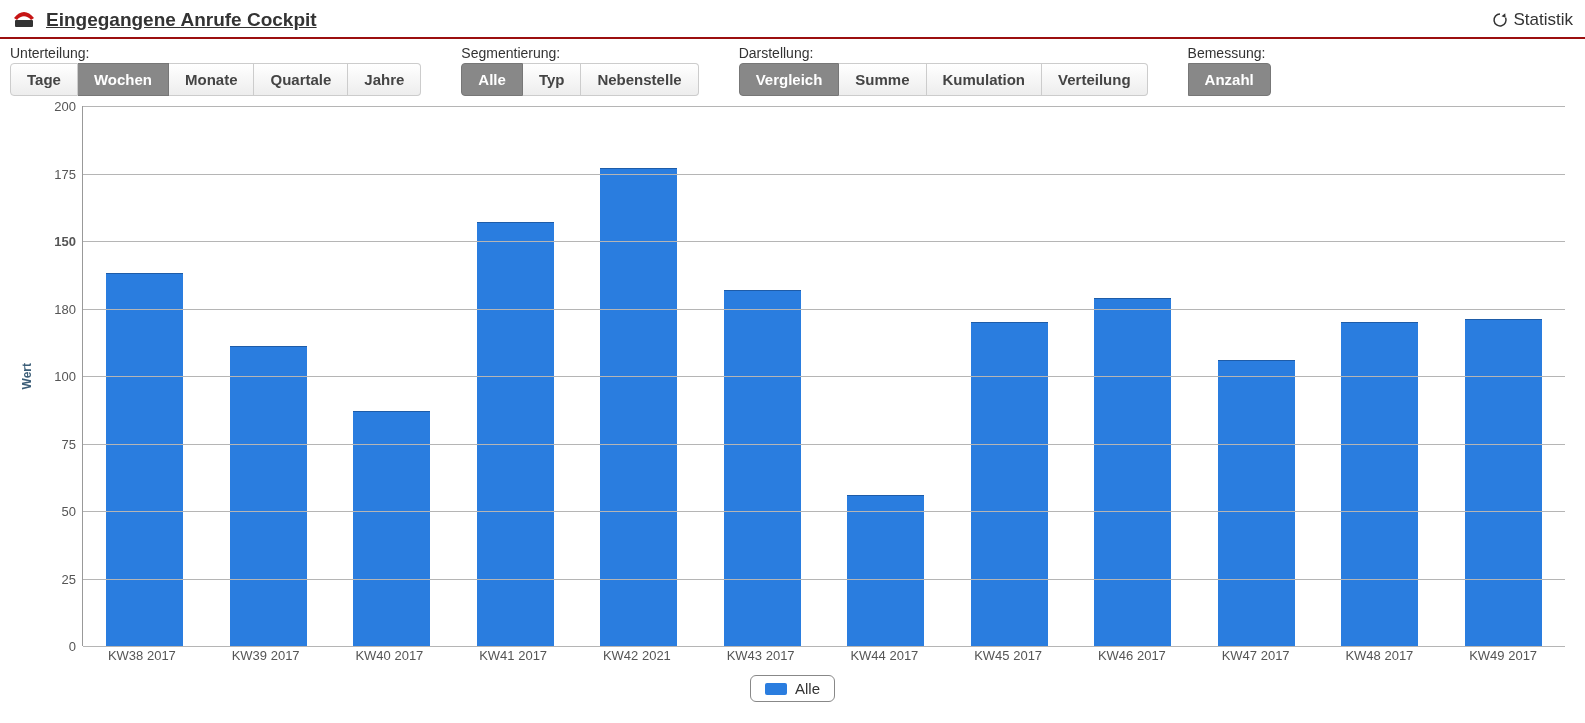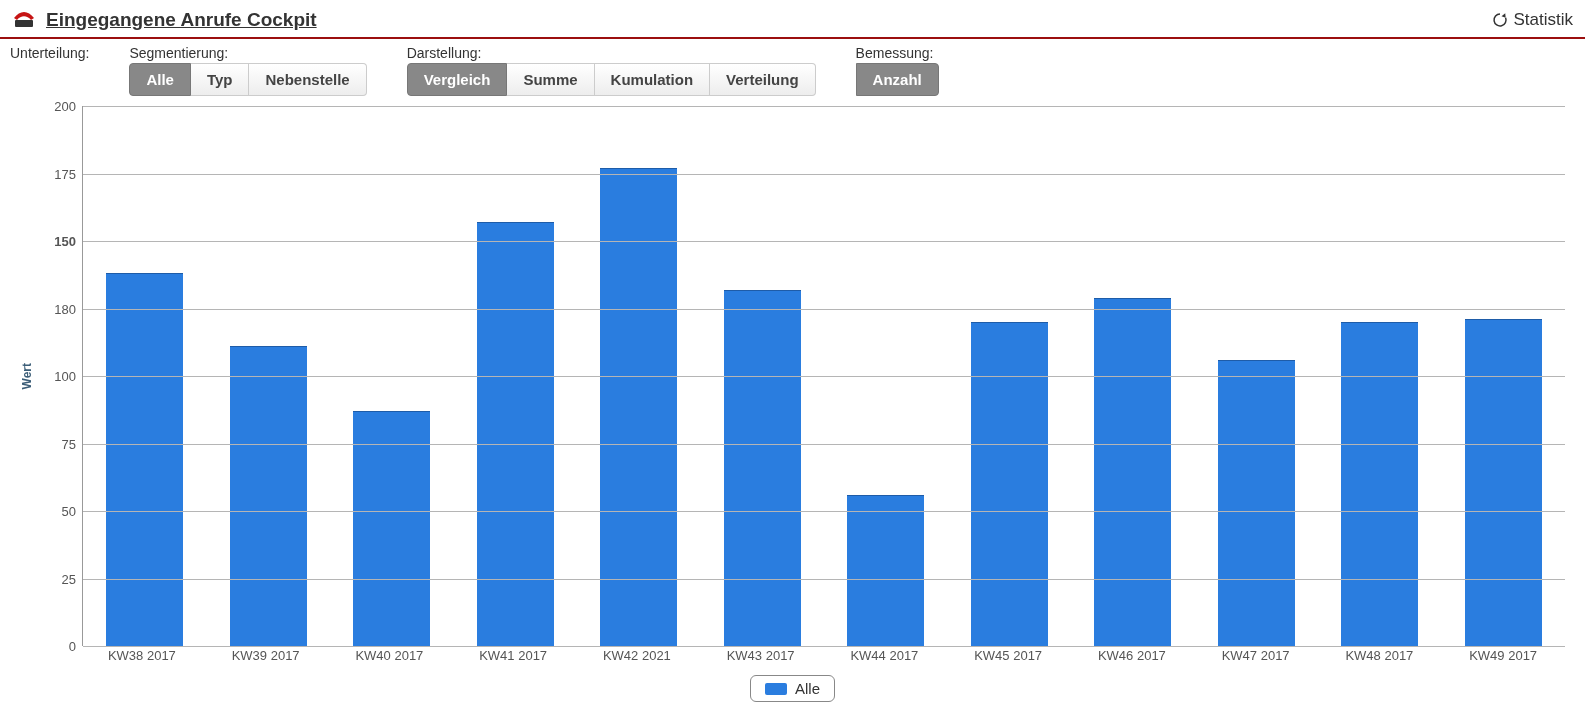--- a/index.html
+++ b/index.html
@@ -194,20 +194,27 @@
       <path d="M19 3 L19.5 9 L14 7 Z" fill="#333"></path>
     </svg>
     <span>Statistik</span>
   </span>
 </div>
 <div class="divider"></div>
 
 <div class="toolbar" id="toolbar">
     <div class="tool-group">
       <div class="group-label">Unterteilung:</div>
+      <div class="btn-row">
+        <div class="btn">Tage</div>
+        <div class="btn active">Wochen</div>
+        <div class="btn">Monate</div>
+        <div class="btn">Quartale</div>
+        <div class="btn">Jahre</div>
+      </div>
     </div>
     <div class="tool-group">
       <div class="group-label">Segmentierung:</div>
       <div class="btn-row">
         <div class="btn active">Alle</div>
         <div class="btn">Typ</div>
         <div class="btn">Nebenstelle</div>
       </div>
     </div>
     <div class="tool-group">

